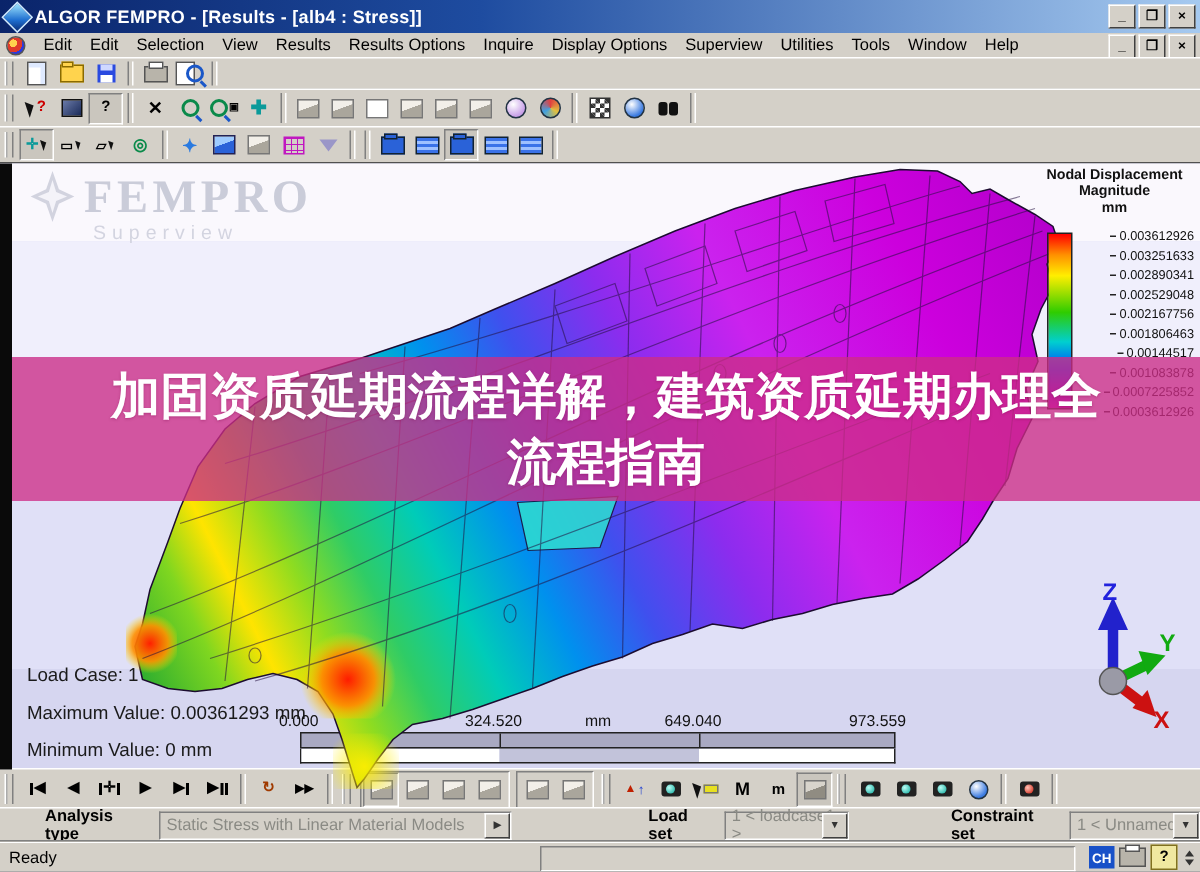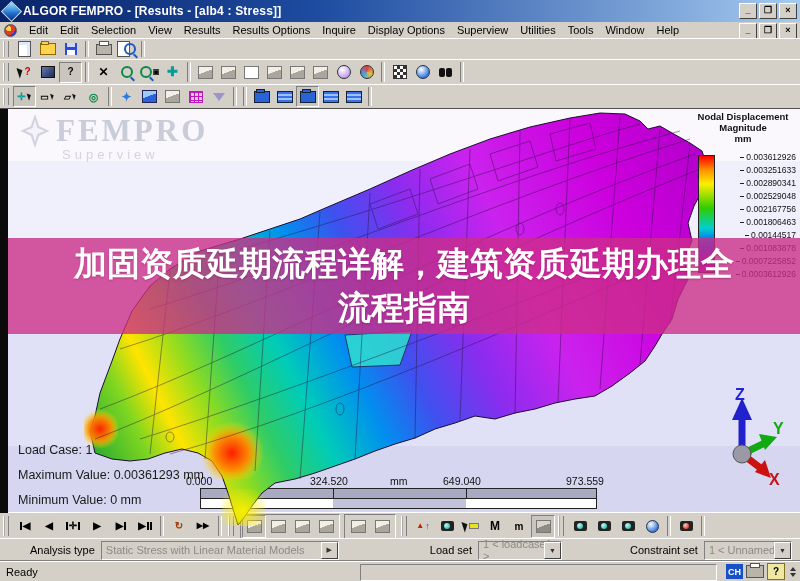--- a/index.html
+++ b/index.html
@@ -100,21 +100,21 @@
   .vcr .tbtn{min-width:22px;height:21px;}
   .lblM{font-weight:bold;font-size:12px;} .lblm{font-weight:bold;font-size:10px;}
   .panel{display:flex;align-items:center;border:1px solid;border-color:#808080 #fff #fff #808080;padding:0 1px;margin:0 2px;height:23px;background:#d4d0c8;}
   
   .analysis{position:absolute;left:0;top:538px;width:800px;height:22px;background:#d4d0c8;display:flex;align-items:center;
     font-size:11px;border-top:1px solid #fff;}
   .combo{height:17px;border:1px solid;border-color:#808080 #fff #fff #808080;background:#d4d0c8;
     color:#8a8a84;display:flex;align-items:center;padding-left:4px;position:relative;}
   .combo .cbtn{position:absolute;right:0;top:0;height:15px;width:15px;background:#d4d0c8;
     border:1px solid;border-color:#fff #404040 #404040 #fff;font-size:7px;display:flex;align-items:center;justify-content:center;color:#333;}
-  .alabel{margin:0 6px;color:#000;}
+  .alabel{margin:0 6px;color:#000;font-weight:bold;}
   
   .statusbar{position:absolute;left:0;top:560px;width:800px;height:21px;background:#d4d0c8;
     border-top:1px solid #808080;box-shadow:inset 0 1px 0 #fff;display:flex;align-items:center;font-size:11px;}
   .sready{margin-left:6px;}
   .spanel{position:absolute;left:360px;top:3px;width:355px;height:15px;border:1px solid;border-color:#808080 #fff #fff #808080;}
   .sicons{position:absolute;right:2px;top:2px;display:flex;gap:3px;align-items:center;}
   .chbadge{width:17px;height:15px;background:#1850c8;color:#fff;font-weight:bold;font-size:9px;
     display:flex;align-items:center;justify-content:center;}
   .qbtn{width:16px;height:15px;background:#f0e8a0;border:1px solid #807020;font-weight:bold;font-size:10px;
     display:flex;align-items:center;justify-content:center;}

